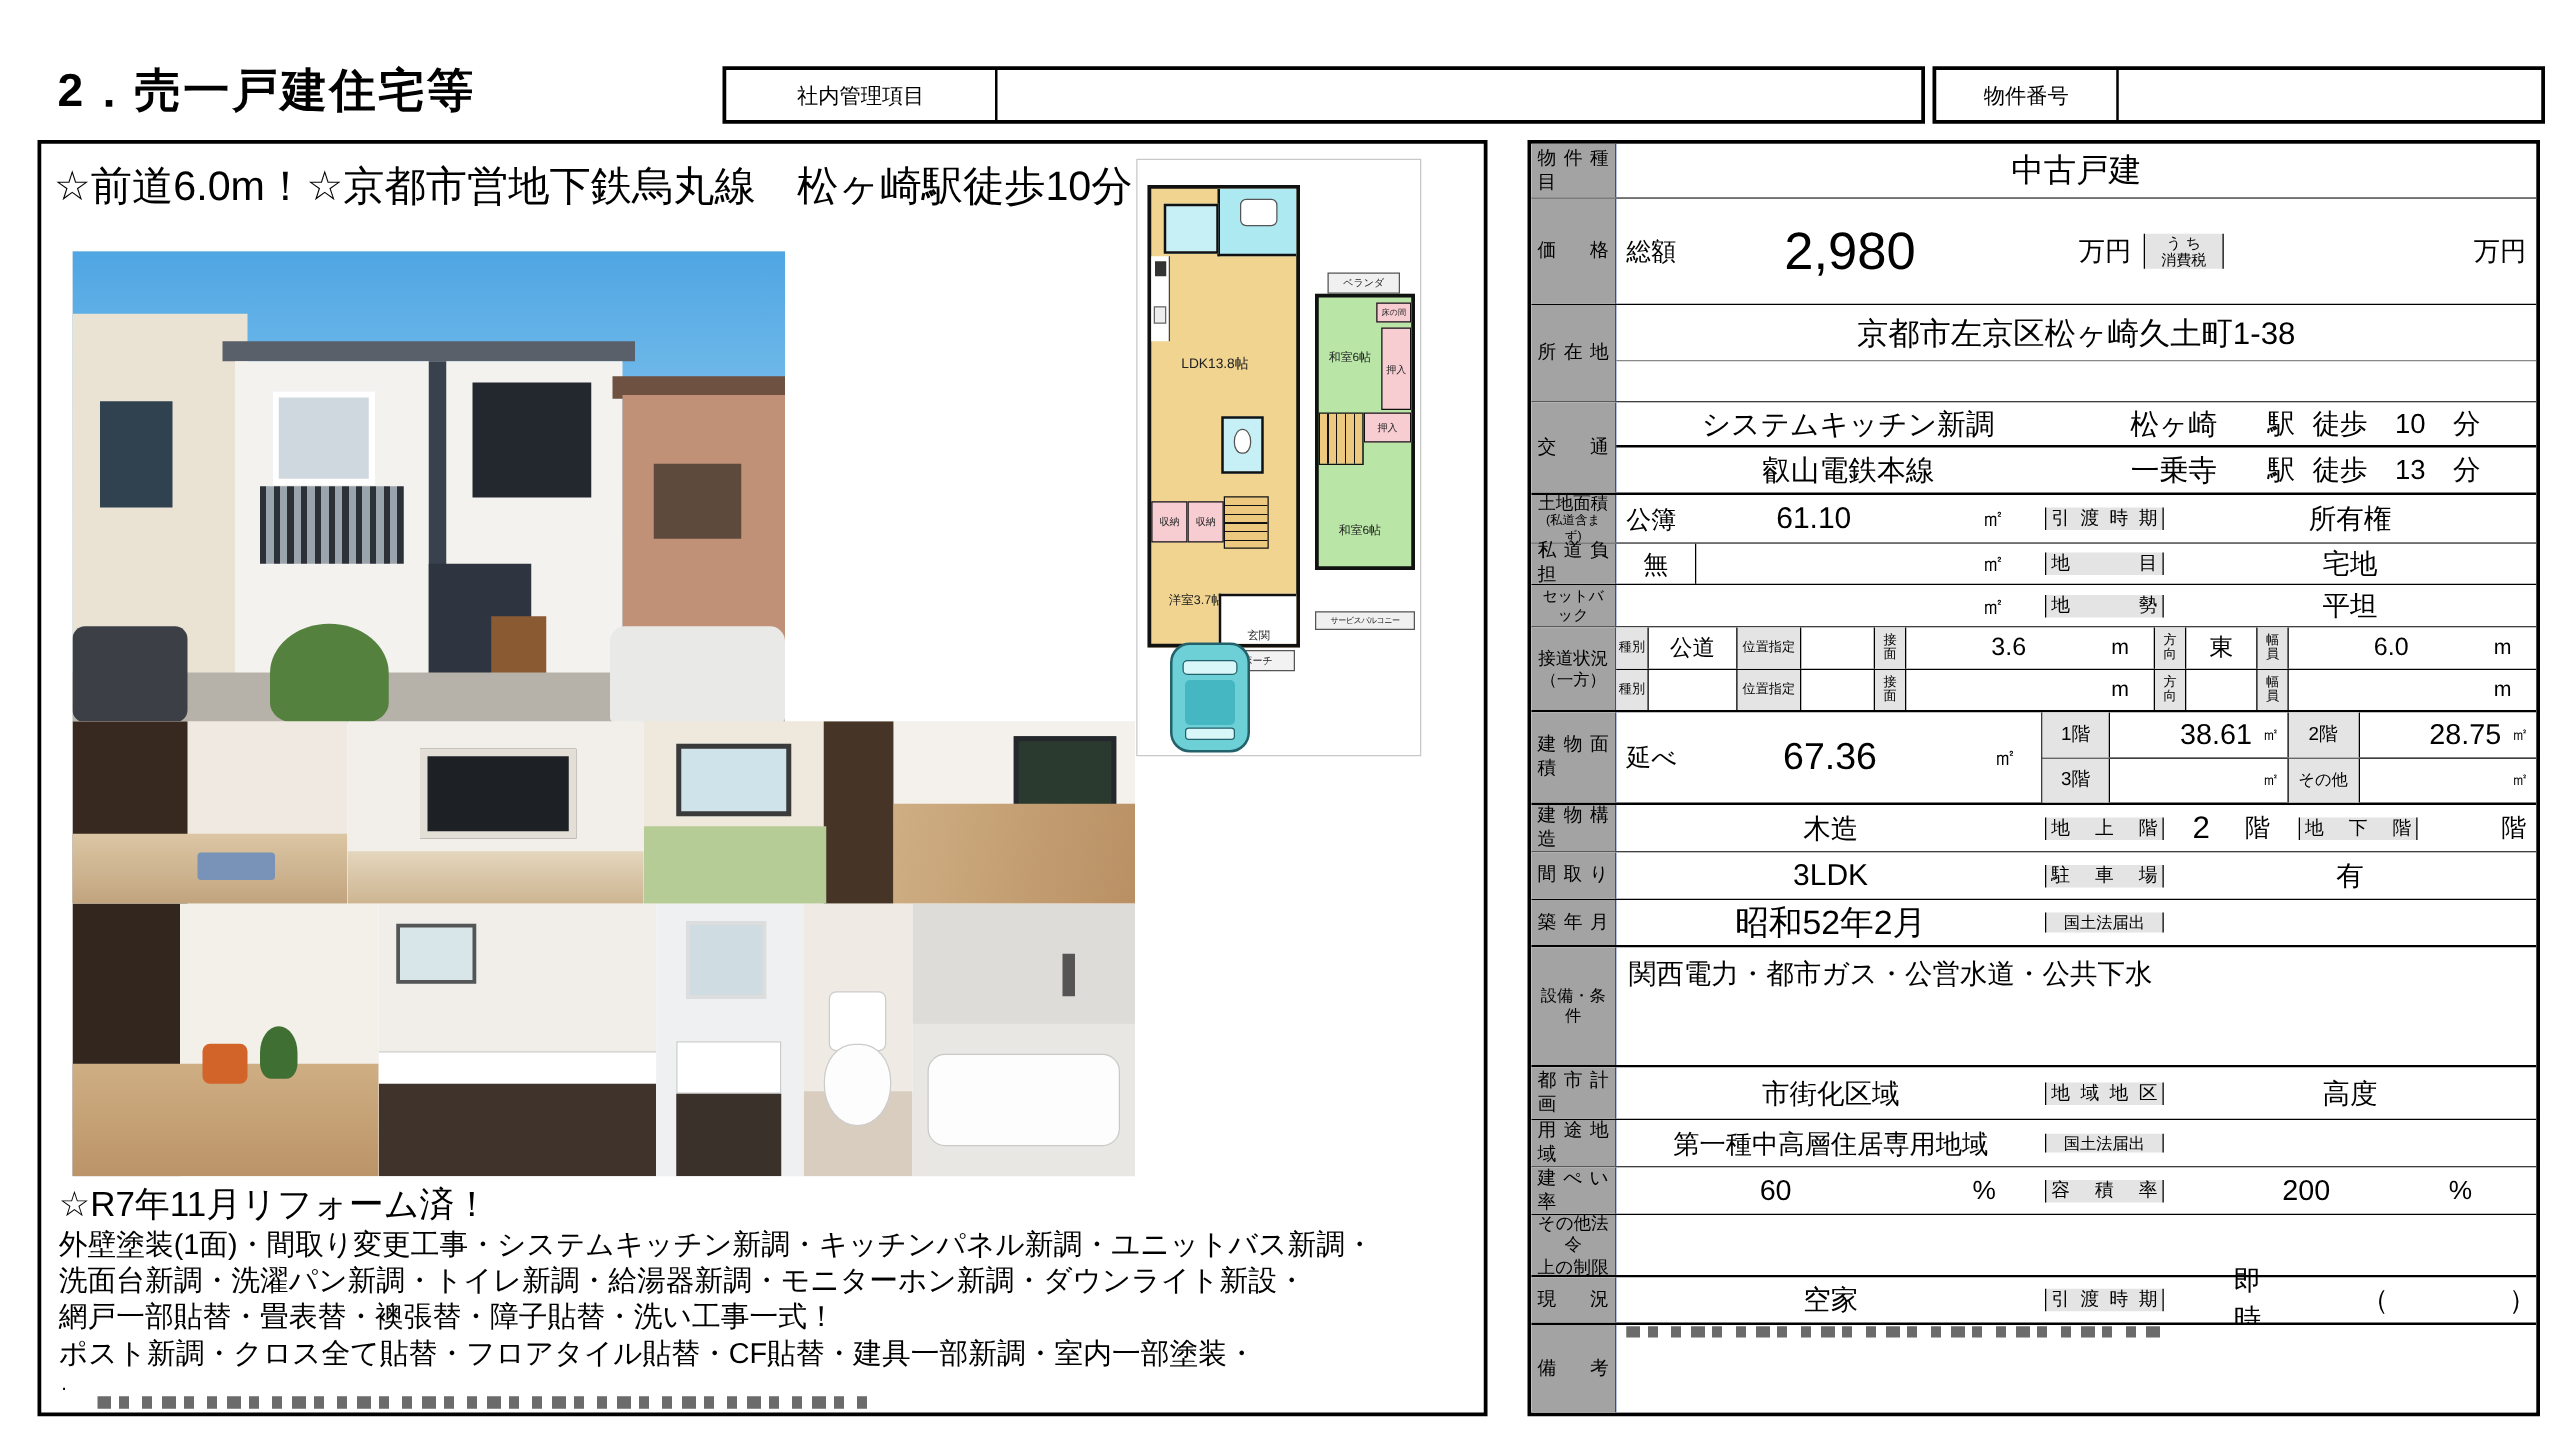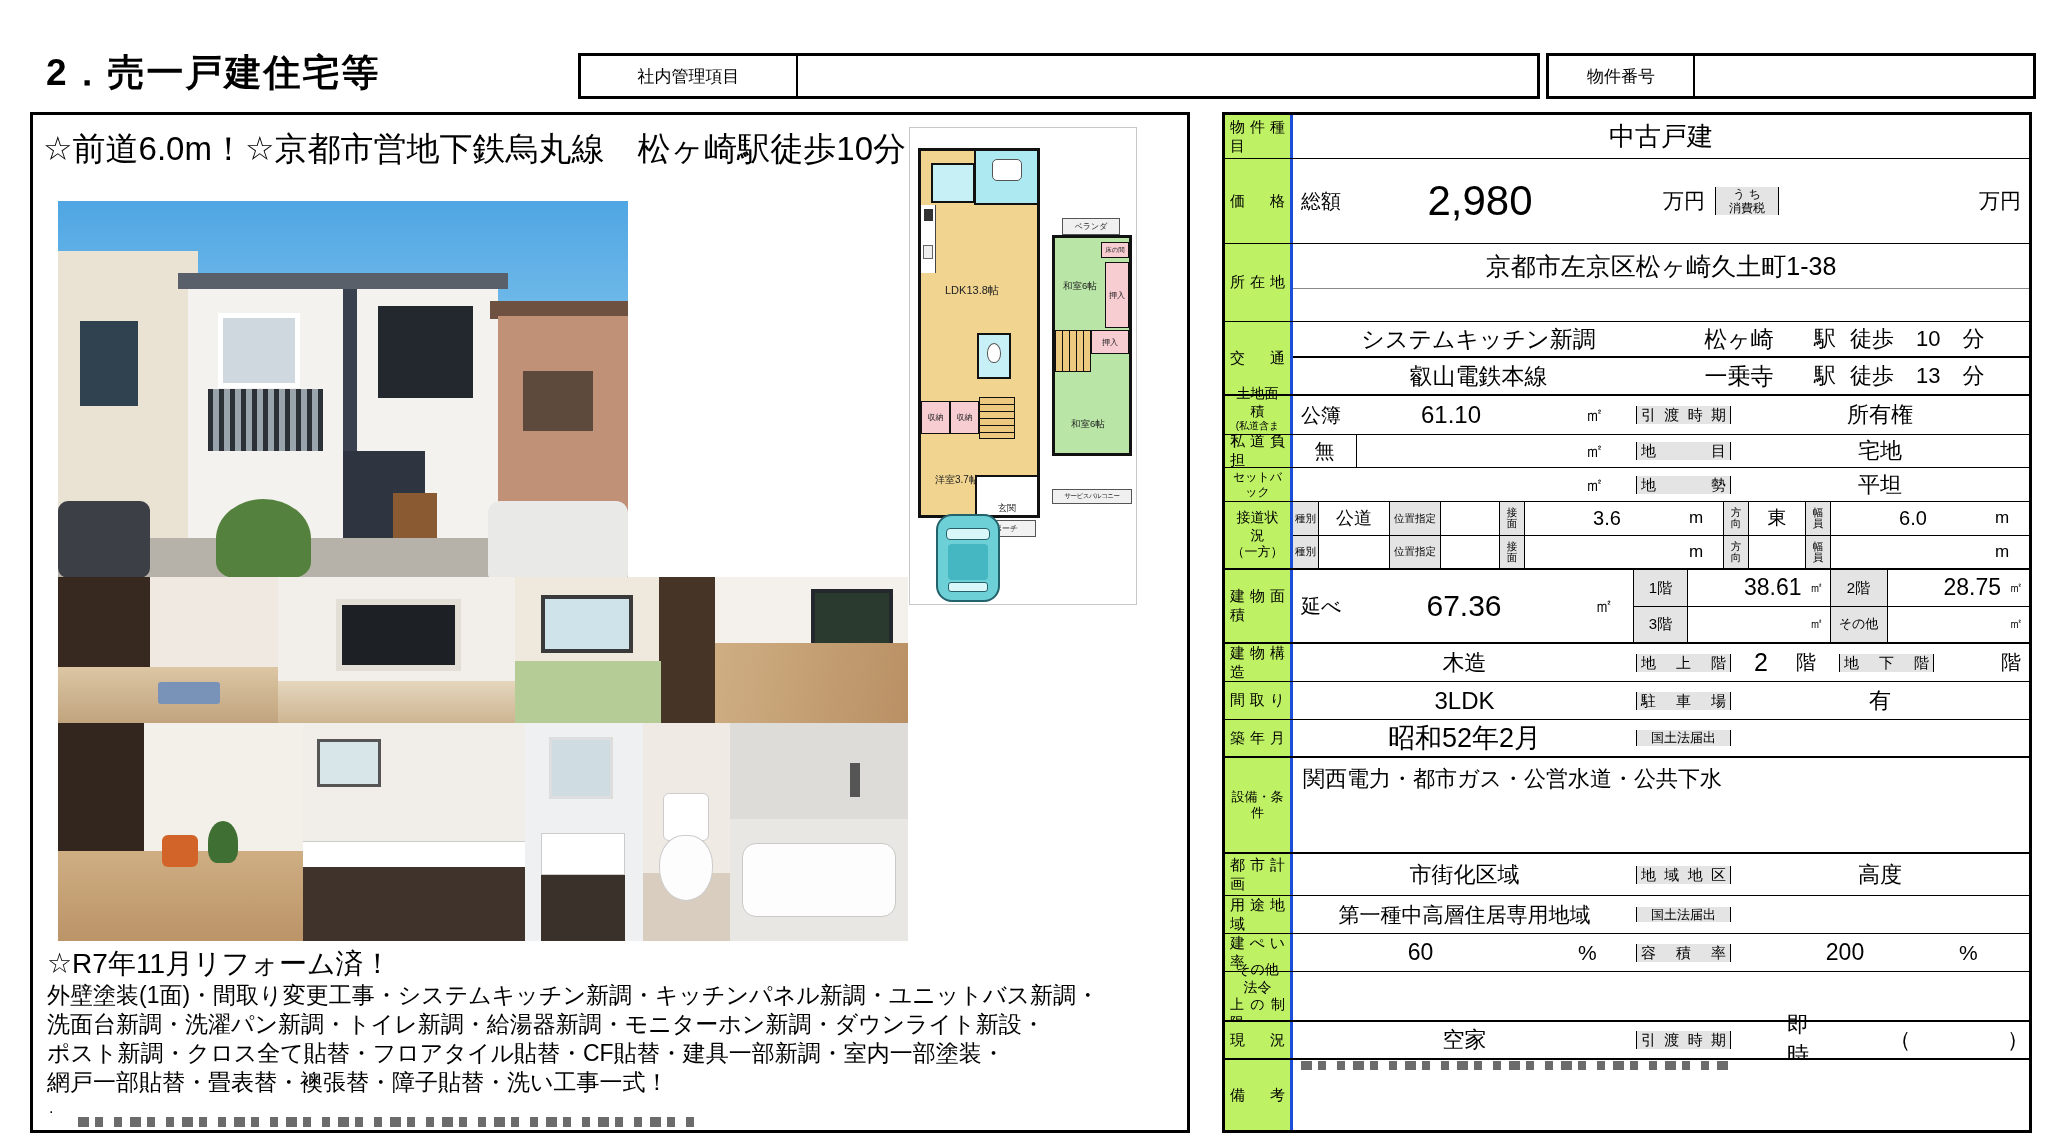--- a/index.html
+++ b/index.html
@@ -9,21 +9,21 @@
   .hbox{position:absolute;border:3px solid #000;display:flex;box-sizing:border-box;background:#fff;}
   .hlbl{border-right:2px solid #000;display:flex;align-items:center;justify-content:center;font-size:17px;padding:0 14px;box-sizing:border-box;}
   
   .panel{position:absolute;border:3px solid #000;background:#fff;box-sizing:border-box;overflow:hidden;}
   .inner{position:relative;width:100%;height:100%;}
   
   #ptable{display:flex;flex-direction:column;}
   .trow{display:flex;border-bottom:1px solid #000;box-sizing:border-box;flex:0 0 auto;align-items:stretch;background:#fff;}
   .trow.thick{border-bottom-width:2px;}
   .trow.last{border-bottom:none;flex:1 1 auto;}
-  .tlbl{width:68px;flex:0 0 68px;background:#bef264;border-right:3px solid #1d4ed8;display:flex;flex-direction:column;align-items:center;justify-content:center;font-size:15px;box-sizing:border-box;padding:0 5px;text-align:center;line-height:1.25;}
+  .tlbl{width:68px;flex:0 0 68px;background:#a3a3a3;border-right:1px solid #1d4ed8;display:flex;flex-direction:column;align-items:center;justify-content:center;font-size:15px;box-sizing:border-box;padding:0 5px;text-align:center;line-height:1.25;}
   .jst{width:100%;text-align:justify;text-align-last:justify;}
   .tval{flex:1 1 auto;display:flex;align-items:center;box-sizing:border-box;font-size:21px;min-width:0;}
   .sublbl{background:#e4e4e4;border-left:1px solid #000;border-right:1px solid #000;display:flex;flex-direction:column;align-items:center;justify-content:center;font-size:15px;box-sizing:border-box;flex:0 0 95px;padding:0 4px;line-height:1.2;text-align:center;}
   .mini{flex:0 0 26px;font-size:10.5px;line-height:11px;padding:0 2px;}
   .cc{justify-content:center;text-align:center;}
   .unit{flex:0 0 46px;font-size:19px;display:flex;align-items:center;}
   .cell{display:flex;align-items:center;justify-content:center;box-sizing:border-box;min-width:0;}
   .vline{border-left:1px solid #000;}
   .clipstrip{background:repeating-linear-gradient(90deg,#3a3a3a 0 11px,transparent 11px 17px,#3a3a3a 17px 25px,transparent 25px 36px,#3a3a3a 36px 44px,transparent 44px 52px);opacity:.75;}
   
@@ -176,22 +176,22 @@
   <div class="ph" style="left:697px;top:608px;width:178px;height:218px;background:#e8e7e4;">
     <div class="pd" style="left:0;top:0;width:178px;height:96px;background:#dddcd8;"></div>
     <div class="pd" style="left:120px;top:40px;width:10px;height:34px;background:#555;"></div>
     <div class="pd" style="left:12px;top:120px;width:154px;height:74px;background:#fdfdfd;border:1px solid #c9c9c5;border-radius:14px;"></div>
   </div>
 
   <div class="abs txtline" style="left:14px;top:830px;font-size:28px;">☆R7年11月リフォーム済！</div>
   <div class="abs" style="left:14px;top:866px;font-size:23px;line-height:29px;width:1130px;">
     <div class="txtline">外壁塗装(1面)・間取り変更工事・システムキッチン新調・キッチンパネル新調・ユニットバス新調・</div>
     <div class="txtline">洗面台新調・洗濯パン新調・トイレ新調・給湯器新調・モニターホン新調・ダウンライト新設・</div>
+    <div class="txtline">網戸一部貼替・畳表替・襖張替・障子貼替・洗い工事一式！</div>
     <div class="txtline">ポスト新調・クロス全て貼替・フロアタイル貼替・CF貼替・建具一部新調・室内一部塗装・</div>
-    <div class="txtline">網戸一部貼替・畳表替・襖張替・障子貼替・洗い工事一式！</div>
   </div>
   <div class="abs" style="left:16px;top:984px;font-size:16px;">.</div>
   <div class="abs clipstrip" style="left:45px;top:1002px;width:620px;height:10px;"></div>
 
  </div>
 </div>
 
 <div class="panel" id="ptable" style="left:1222px;top:112px;width:810px;height:1021px;">
 
   <div class="trow" style="height:44px;">

